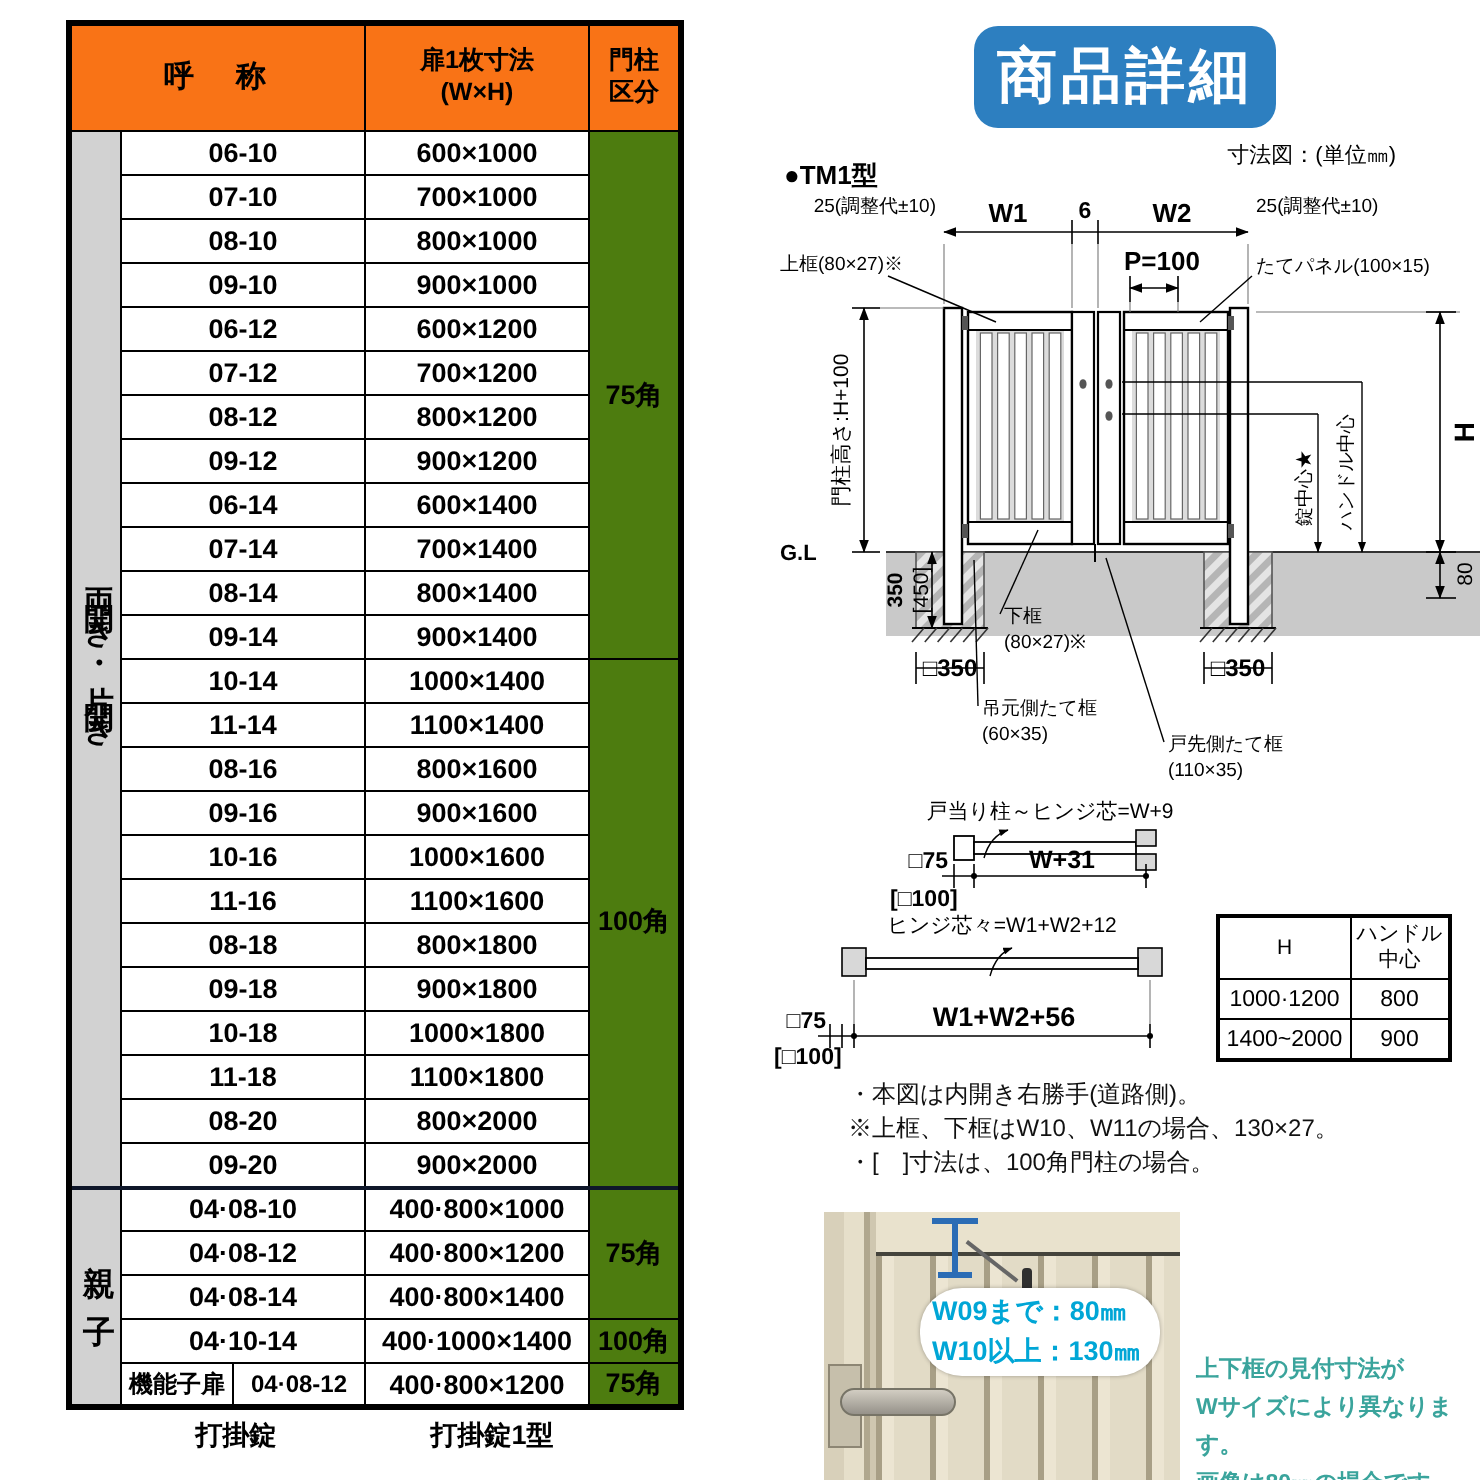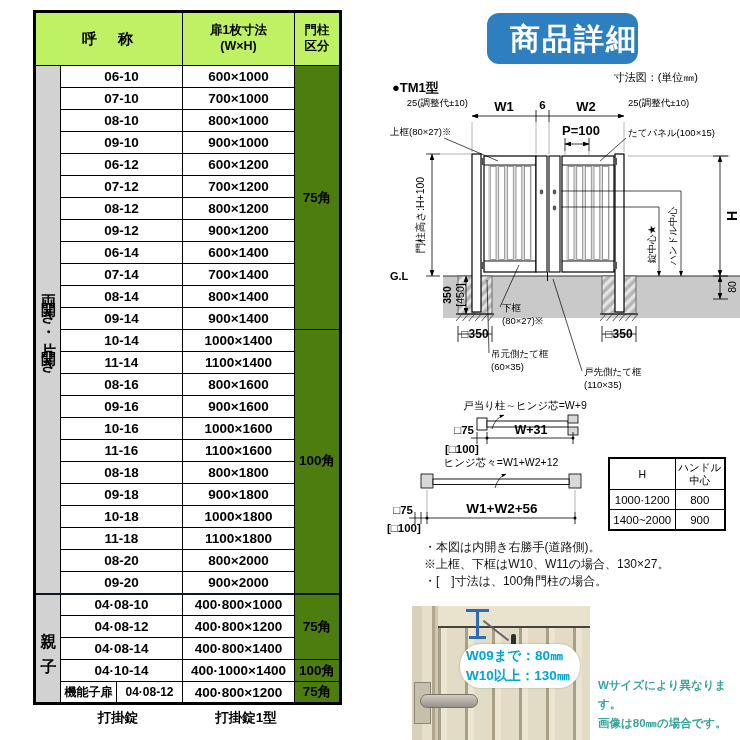--- a/index.html
+++ b/index.html
@@ -4,38 +4,38 @@
 <style>
   html,body{margin:0;padding:0;}
   body{width:740px;height:740px;position:relative;background:#fff;color:#000;
        font-family:"Liberation Sans",sans-serif;overflow:hidden;}
   .pre{white-space:pre-line;}
   
   table.spec{position:absolute;left:33px;top:10px;border-collapse:collapse;
              border:3px solid #000;table-layout:fixed;}
   .spec th,.spec td{border:1px solid #000;text-align:center;vertical-align:middle;
              padding:0;font-weight:bold;overflow:hidden;}
-  .spec thead th{background:#bef264;height:52px;font-size:12.5px;line-height:1.25;}
+  .spec thead th{background:#f97316;height:52px;font-size:12.5px;line-height:1.25;}
   .spec thead th.h-name{font-size:15px;letter-spacing:3px;}
   .spec tbody tr{height:22px;}
   .nm{font-size:13.5px;}
   .sz{font-size:13.5px;}
   .pt{font-size:13.5px;background:#4d7c0f;}
   .fn{font-size:12px;}
   .grp{background:#d2d2d2;}
   .v1{writing-mode:vertical-rl;text-orientation:upright;font-size:15px;letter-spacing:8px;display:inline-block;}
   .v2{writing-mode:vertical-rl;text-orientation:upright;font-size:16px;letter-spacing:26px;display:inline-block;}
   .g2 td{border-top:2px solid #0f172a;}
   .fl,.fr{position:absolute;top:709px;font-size:13.5px;font-weight:bold;text-align:center;}
   .fl{left:72px;width:92px;}
   .fr{left:186px;width:120px;}
   
   .abs{position:absolute;}
   .badge{left:487px;top:13px;width:151px;height:51px;background:#2d7fc0;border-radius:12px;
-         color:#fff;font-size:30px;font-weight:bold;text-align:right;line-height:51px;letter-spacing:2px;}
+         color:#fff;font-size:30px;font-weight:bold;text-align:center;line-height:51px;letter-spacing:2px;}
   .unit{left:552px;top:70px;width:146px;text-align:right;font-size:11px;}
   .model{left:392px;top:79px;font-size:13px;font-weight:bold;}
   svg{position:absolute;font-family:"Liberation Sans",sans-serif;}
   svg.elev{left:388px;top:94px;}
   svg.plans{left:385px;top:400px;}
   table.ht{position:absolute;left:608px;top:457px;border-collapse:collapse;border:2px solid #000;}
   .ht th,.ht td{border:1px solid #000;text-align:center;padding:0;font-weight:normal;}
   .ht th{height:30px;font-size:10.5px;line-height:1.2;}
   .ht td{height:19px;font-size:11.5px;}
   .notes{left:424px;top:539px;font-size:12px;line-height:17px;color:#111;}
@@ -442,15 +442,16 @@
   <div class="ph-mark-v"></div>
   <div class="ph-mark-b"></div>
   <div class="ph-leader"></div>
   <div class="ph-label">
     <div>W09まで：80㎜</div>
     <div>W10以上：130㎜</div>
   </div>
 </div>
 
 <div class="abs caption">
+  <div>上下框の見付寸法が</div>
   <div>Wサイズにより異なります。</div>
   <div>画像は80㎜の場合です。</div>
 </div>
 
 </body></html>

